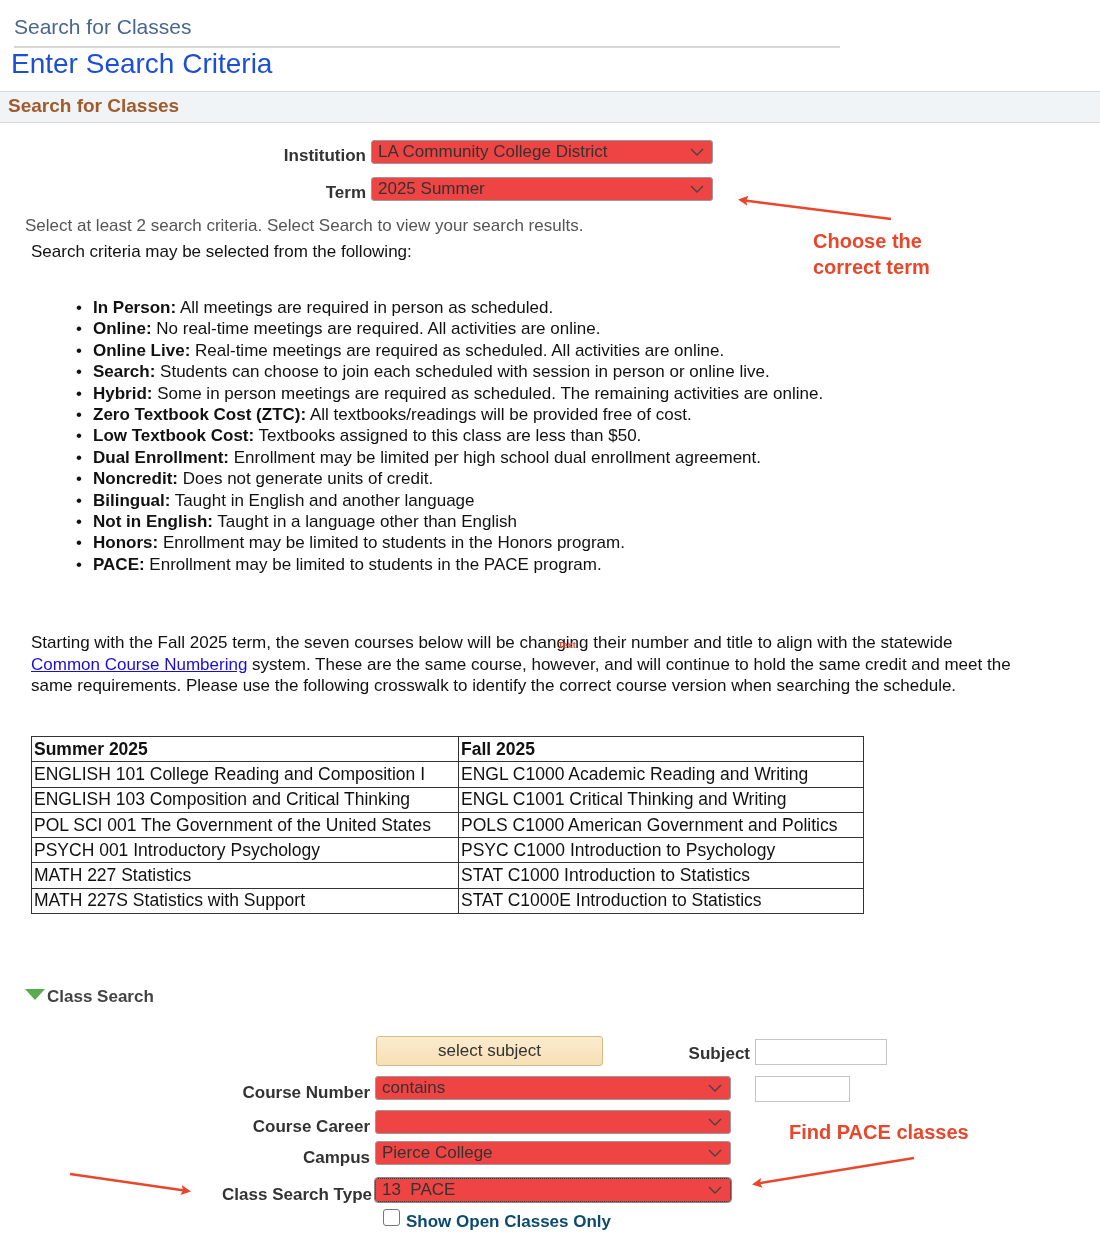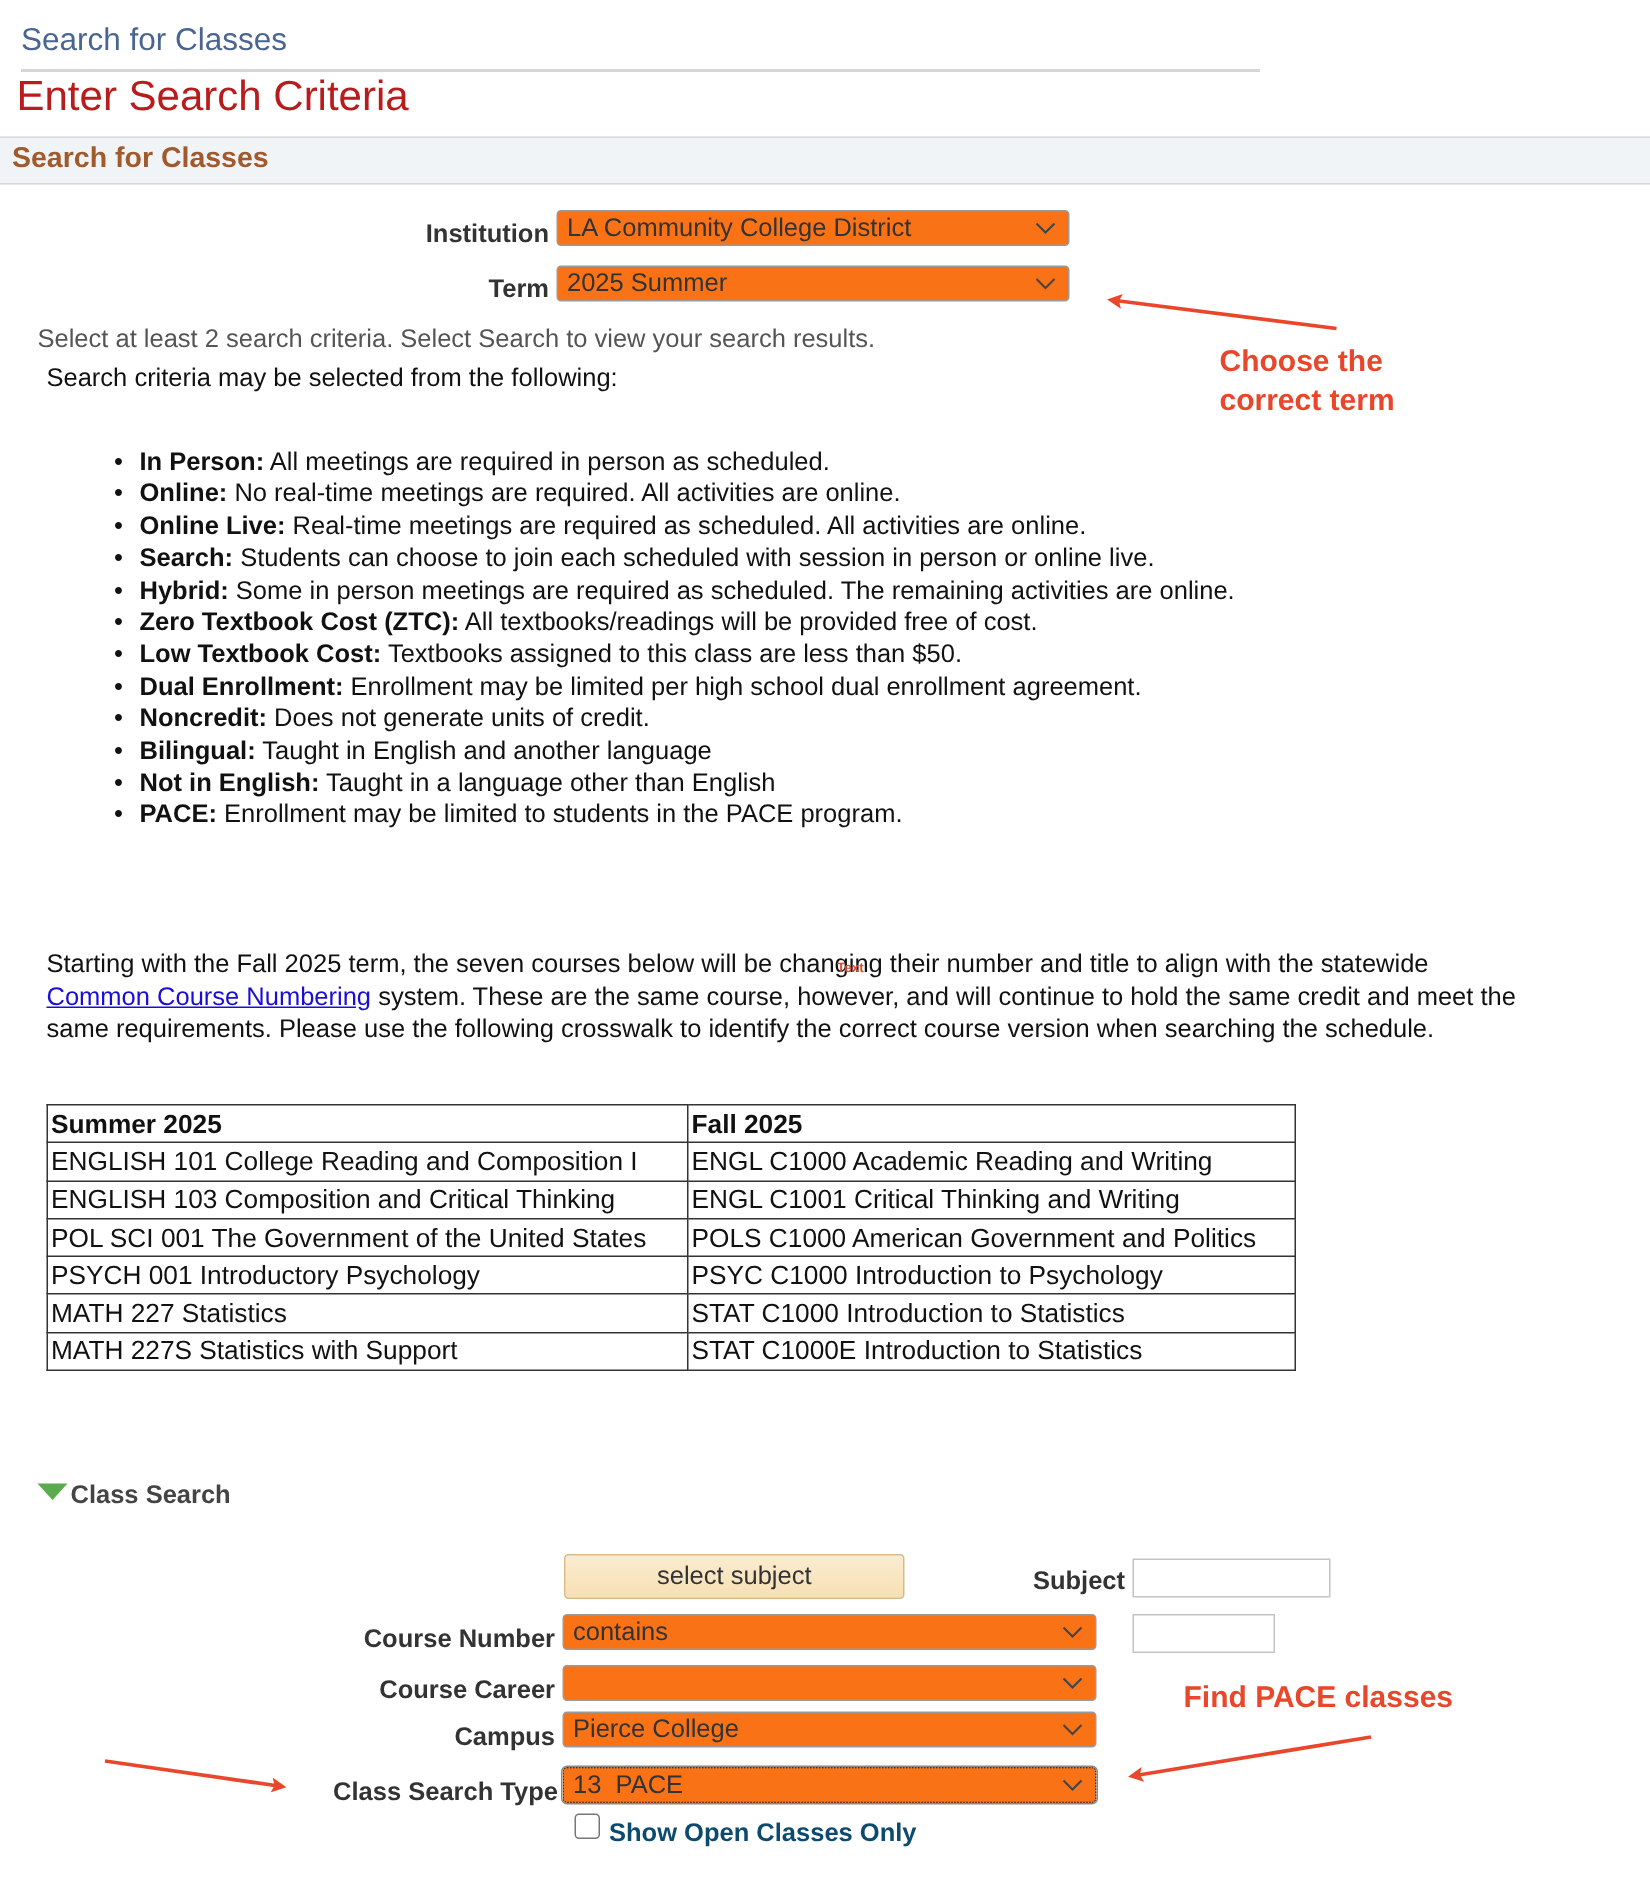--- a/index.html
+++ b/index.html
@@ -3,28 +3,28 @@
   <meta charset="utf-8">
   <style>
     * { box-sizing: border-box; margin: 0; padding: 0; }
     html, body { width: 1100px; height: 1251px; background: #ffffff; overflow: hidden; }
     body { position: relative; font-family: "Liberation Sans", sans-serif; color: #000; }
 
     .abs { position: absolute; }
 
     .breadcrumb { left: 14px; top: 15px; font-size: 21px; color: #4a6690; }
     .breadcrumb-rule { left: 14px; top: 46px; width: 826px; height: 2px; background: #d6d6d6; }
-    .page-title { left: 11px; top: 48px; font-size: 28px; color: #b91c1c; }
+    .page-title { left: 11px; top: 48px; font-size: 28px; color: #1d4ed8; }
 
     .section-bar { left: 0; top: 91px; width: 1100px; height: 32px; background: #f1f4f6;
                    border-top: 1px solid #d3d8dc; border-bottom: 1px solid #d3d8dc; }
     .section-bar-title { position: absolute; left: 8px; top: 3px; font-size: 19px; font-weight: bold; color: #a05a2c; }
 
     .label { font-size: 17px; font-weight: bold; color: #333; text-align: right; }
-    .select { border: 1px solid #9a9a9a; border-radius: 3px; background: #f97316; height: 24px;
+    .select { border: 1px solid #9a9a9a; border-radius: 3px; background: #ef4444; height: 24px;
               font-size: 17px; color: #333; padding: 0 6px; line-height: 22px; }
     .select .chev { position: absolute; right: 8px; top: 2px; width: 14px; height: 18px; }
     .select-text { white-space: nowrap; }
 
     .help1 { left: 25px; top: 216px; font-size: 17px; color: #555; }
     .help2 { left: 31px; top: 242px; font-size: 17px; color: #111; }
 
     .criteria { left: 76px; top: 297px; width: 850px; font-size: 17px; color: #111; list-style: none; }
     .criteria li { height: 21.4px; line-height: 21.4px; position: relative; padding-left: 17px; white-space: nowrap; }
     .criteria li::before { content: "•"; position: absolute; left: 0; top: 0; }
@@ -90,20 +90,21 @@
   <li><b>Online:</b><span> No real-time meetings are required. All activities are online.</span></li>
   <li><b>Online Live:</b><span> Real-time meetings are required as scheduled. All activities are online.</span></li>
   <li><b>Search:</b><span> Students can choose to join each scheduled with session in person or online live.</span></li>
   <li><b>Hybrid:</b><span> Some in person meetings are required as scheduled. The remaining activities are online.</span></li>
   <li><b>Zero Textbook Cost (ZTC):</b><span> All textbooks/readings will be provided free of cost.</span></li>
   <li><b>Low Textbook Cost:</b><span> Textbooks assigned to this class are less than $50.</span></li>
   <li><b>Dual Enrollment:</b><span> Enrollment may be limited per high school dual enrollment agreement.</span></li>
   <li><b>Noncredit:</b><span> Does not generate units of credit.</span></li>
   <li><b>Bilingual:</b><span> Taught in English and another language</span></li>
   <li><b>Not in English:</b><span> Taught in a language other than English</span></li>
+  <li><b>Honors:</b><span> Enrollment may be limited to students in the Honors program.</span></li>
   <li><b>PACE:</b><span> Enrollment may be limited to students in the PACE program.</span></li>
 </ul>
 
 <div class="abs ccn">
   <span>Starting with the Fall 2025 term, the seven courses below will be changing their number and title to align with the statewide </span><a>Common Course Numbering</a><span> system. These are the same course, however, and will continue to hold the same credit and meet the same requirements. Please use the following crosswalk to identify the correct course version when searching the schedule.</span>
 </div>
 <div class="abs ccn-mark">Text</div>
 
 <table class="crosswalk">
   <tbody>

